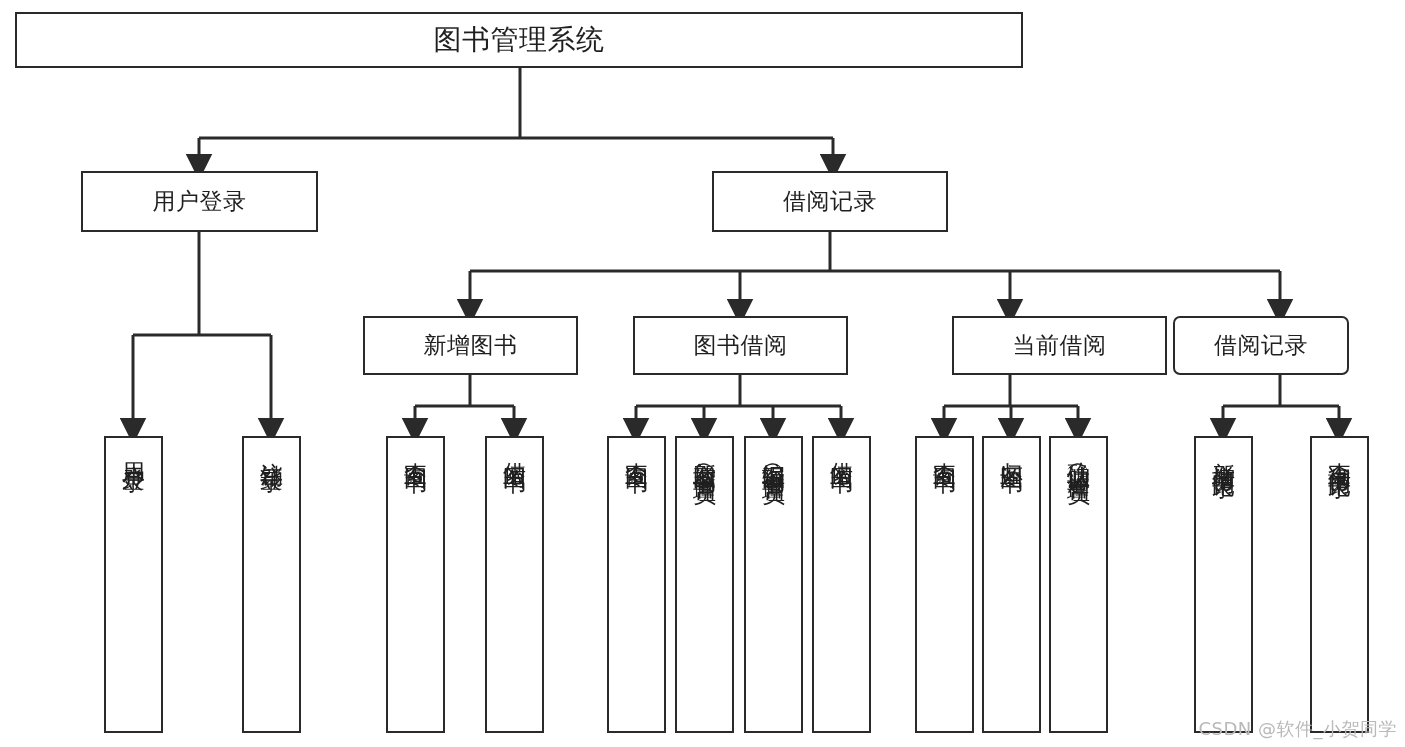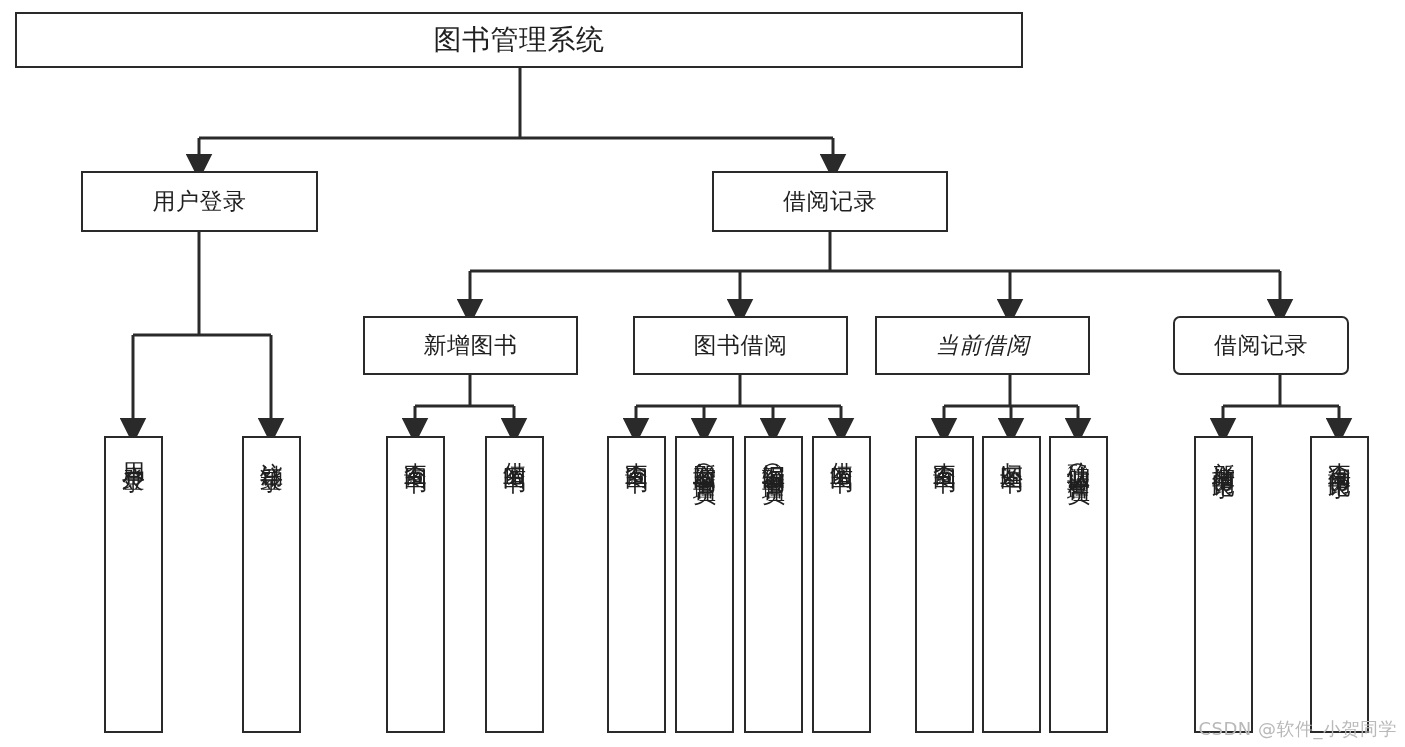--- a/index.html
+++ b/index.html
@@ -138,21 +138,21 @@
   <div class="node h-node" style="left:712px; top:171px; width:236px; height:61px;">
     <span class="node-label">借阅记录</span>
   </div>
 
   <div class="node h-node" style="left:363px; top:316px; width:215px; height:59px;">
     <span class="node-label">新增图书</span>
   </div>
   <div class="node h-node" style="left:633px; top:316px; width:215px; height:59px;">
     <span class="node-label">图书借阅</span>
   </div>
-  <div class="node h-node" style="left:875px; top:316px; width:215px; height:59px;font-style:italic;">
+  <div class="node h-node" style="left:952px; top:316px; width:215px; height:59px;">
     <span class="node-label">当前借阅</span>
   </div>
   <div class="node h-node" style="left:1173px; top:316px; width:176px; height:59px;border-radius:7px;">
     <span class="node-label">借阅记录</span>
   </div>
 
   <div class="node v-node" style="left:104px; top:436px; width:59px; height:297px;">
     <span class="node-label">用户登录</span>
   </div>
   <div class="node v-node" style="left:242px; top:436px; width:59px; height:297px;">

